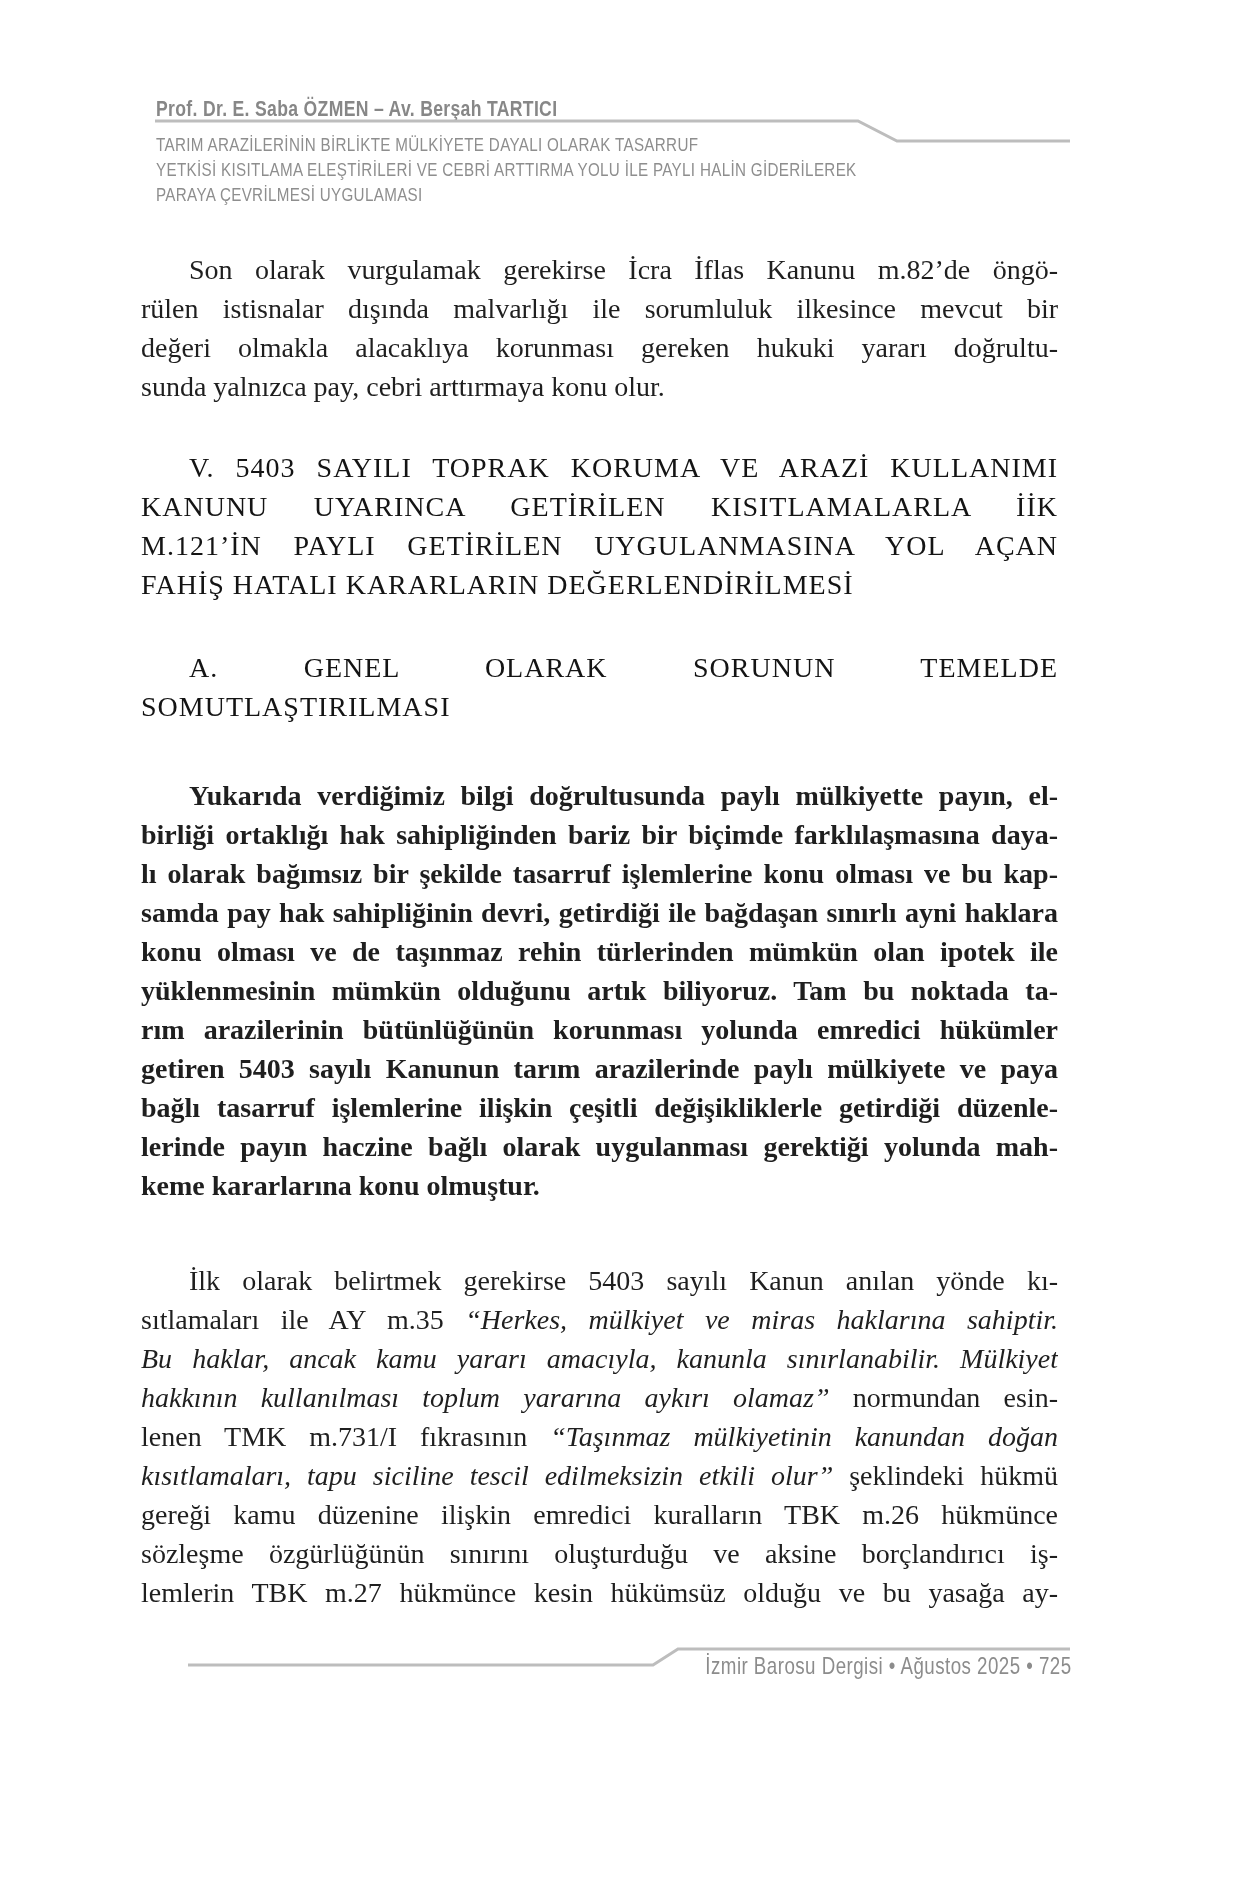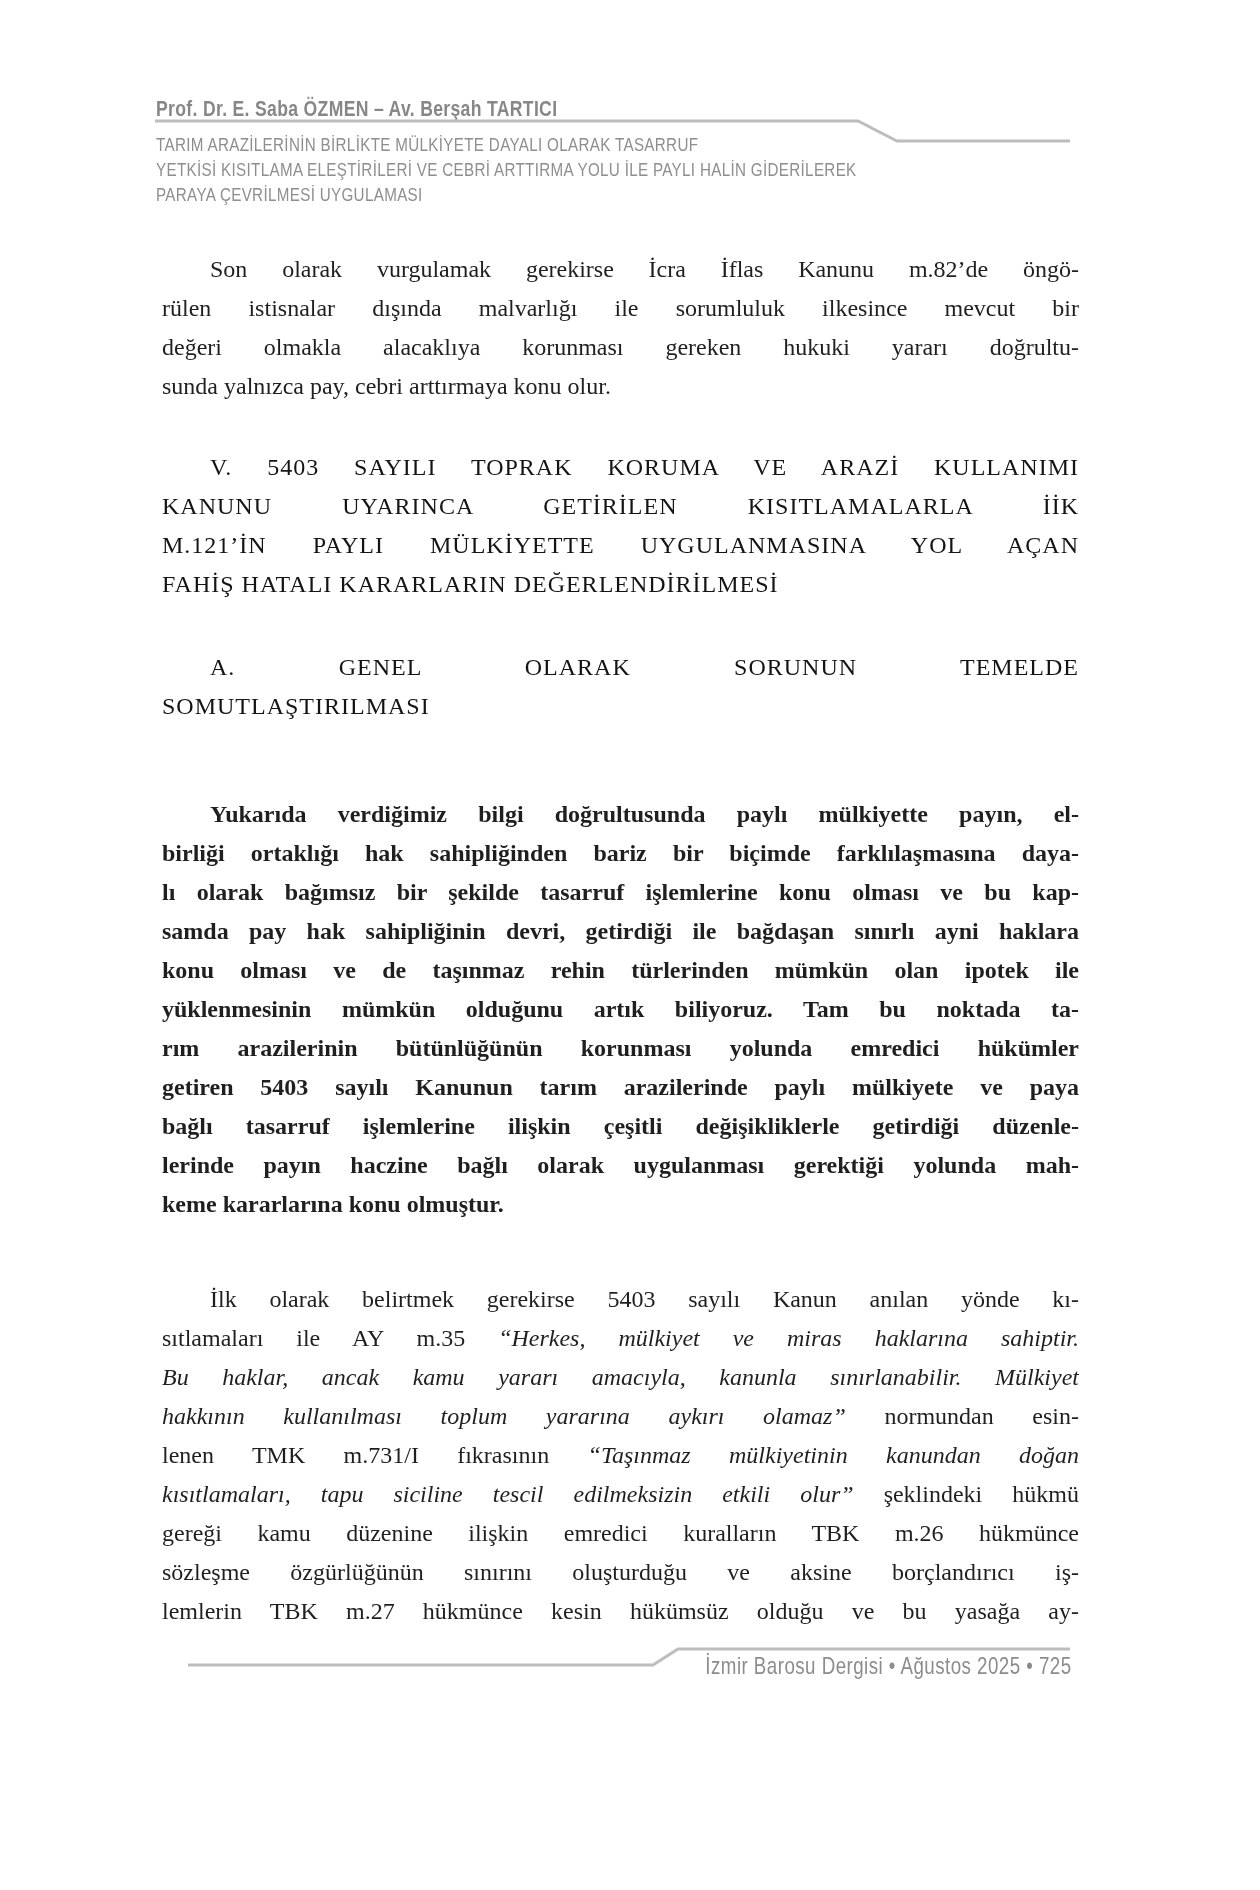--- a/index.html
+++ b/index.html
@@ -36,33 +36,33 @@
   .article-title{
     position:absolute;left:156px;top:132px;
     font-family:"Liberation Sans", sans-serif;
     font-size:19px;line-height:25px;color:#8e8e8e;letter-spacing:.4px;
   }
   .article-title .tline{
     transform:scaleX(.80);transform-origin:0 0;white-space:nowrap;
   }
   
   .content{
-    position:absolute;left:162px;top:250px;width:917px;
-    color:#1f1f1f;font-size:24px;
+    position:absolute;left:141px;top:250px;width:917px;
+    color:#1f1f1f;font-size:28px;
   }
   .ln{
     height:39px;line-height:39px;
     text-align:justify;text-align-last:justify;
     overflow:hidden;white-space:normal;
   }
   .ln.end{text-align-last:left;}
   .ln.ind{text-indent:48px;}
   .para-1{margin-bottom:42px;}
   .heading-v{margin-bottom:44px;}
-  .heading-a{margin-bottom:69px;}
+  .heading-a{margin-bottom:50px;}
   .para-2{margin-bottom:56px;font-weight:bold;}
   .heading-v .ln,.heading-a .ln{
     font-weight:normal;color:#141414;letter-spacing:1px;
   }
   .it{font-style:italic;}
   
   .footer-text-wrap{
     position:absolute;right:188px;top:1651px;width:600px;text-align:right;
   }
   .footer-text{
@@ -97,21 +97,21 @@
     <section class="para-1">
       <div class="ln ind">Son olarak vurgulamak gerekirse İcra İflas Kanunu m.82’de öngö-</div>
       <div class="ln">rülen istisnalar dışında malvarlığı ile sorumluluk ilkesince mevcut bir</div>
       <div class="ln">değeri olmakla alacaklıya korunması gereken hukuki yararı doğrultu-</div>
       <div class="ln end">sunda yalnızca pay, cebri arttırmaya konu olur.</div>
     </section>
 
     <section class="heading-v">
       <div class="ln ind">V. 5403 SAYILI TOPRAK KORUMA VE ARAZİ KULLANIMI</div>
       <div class="ln">KANUNU UYARINCA GETİRİLEN KISITLAMALARLA İİK</div>
-      <div class="ln">M.121’İN PAYLI MÜLKİYETTE UYGULANMASINA YOL AÇAN</div>
+      <div class="ln">M.121’İN PAYLI GETİRİLEN UYGULANMASINA YOL AÇAN</div>
       <div class="ln end">FAHİŞ HATALI KARARLARIN DEĞERLENDİRİLMESİ</div>
     </section>
 
     <section class="heading-a">
       <div class="ln ind">A. GENEL OLARAK SORUNUN TEMELDE</div>
       <div class="ln end">SOMUTLAŞTIRILMASI</div>
     </section>
 
     <section class="para-2">
       <div class="ln ind">Yukarıda verdiğimiz bilgi doğrultusunda paylı mülkiyette payın, el-</div>

